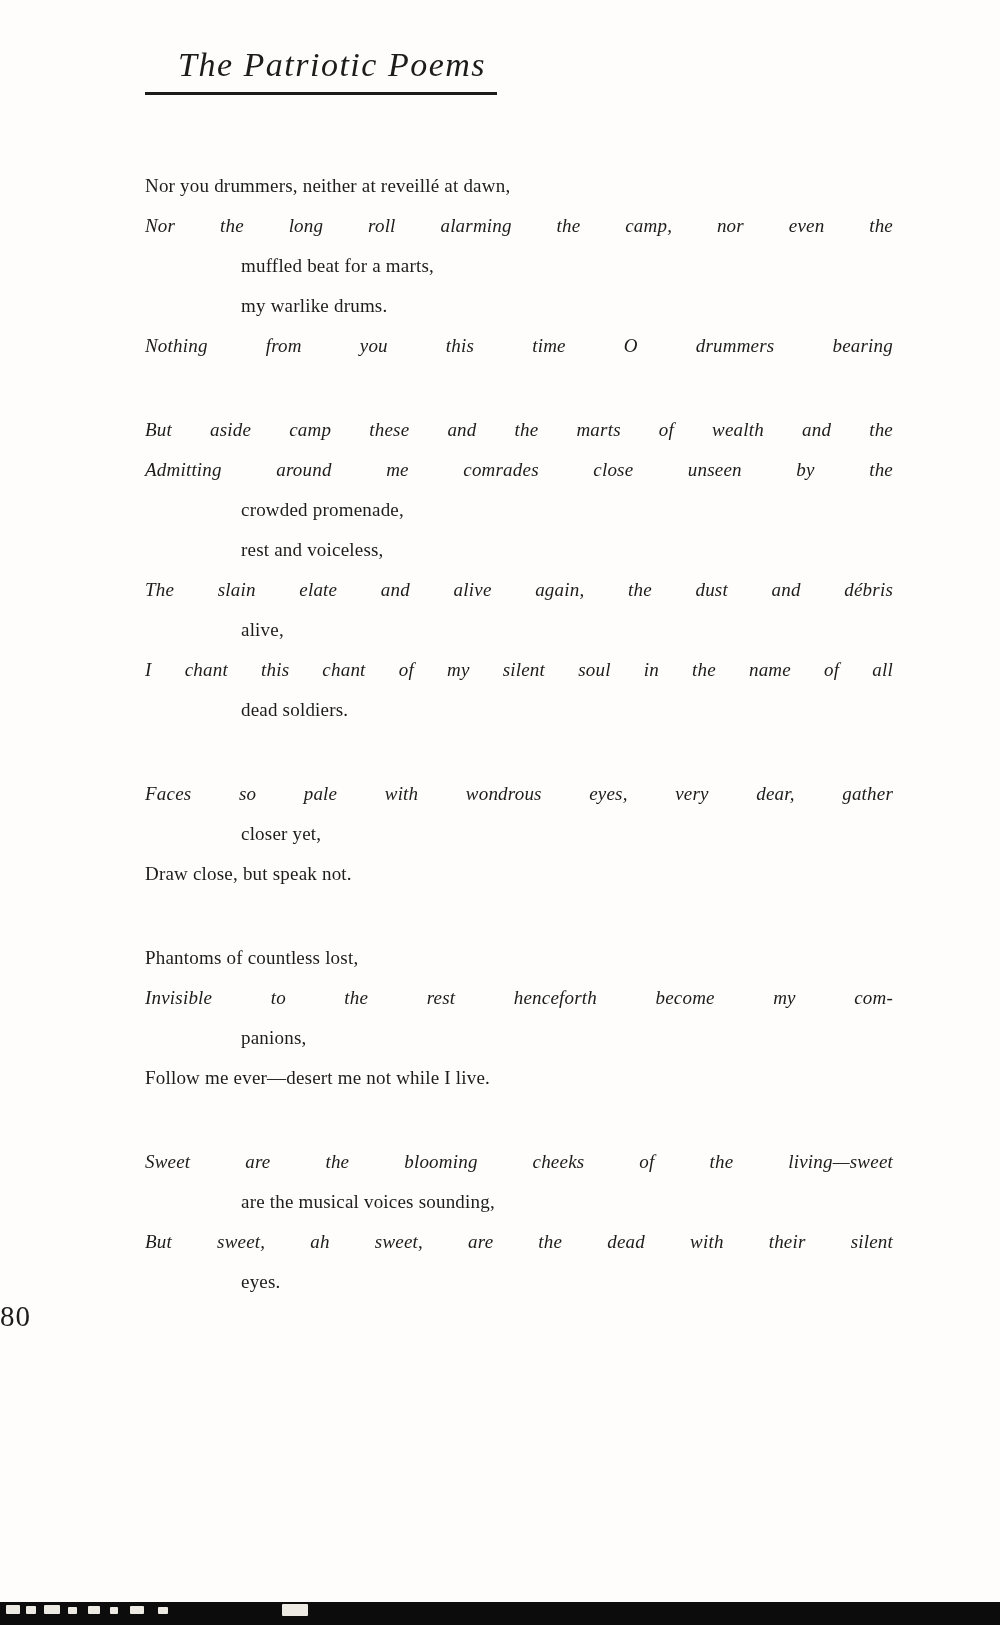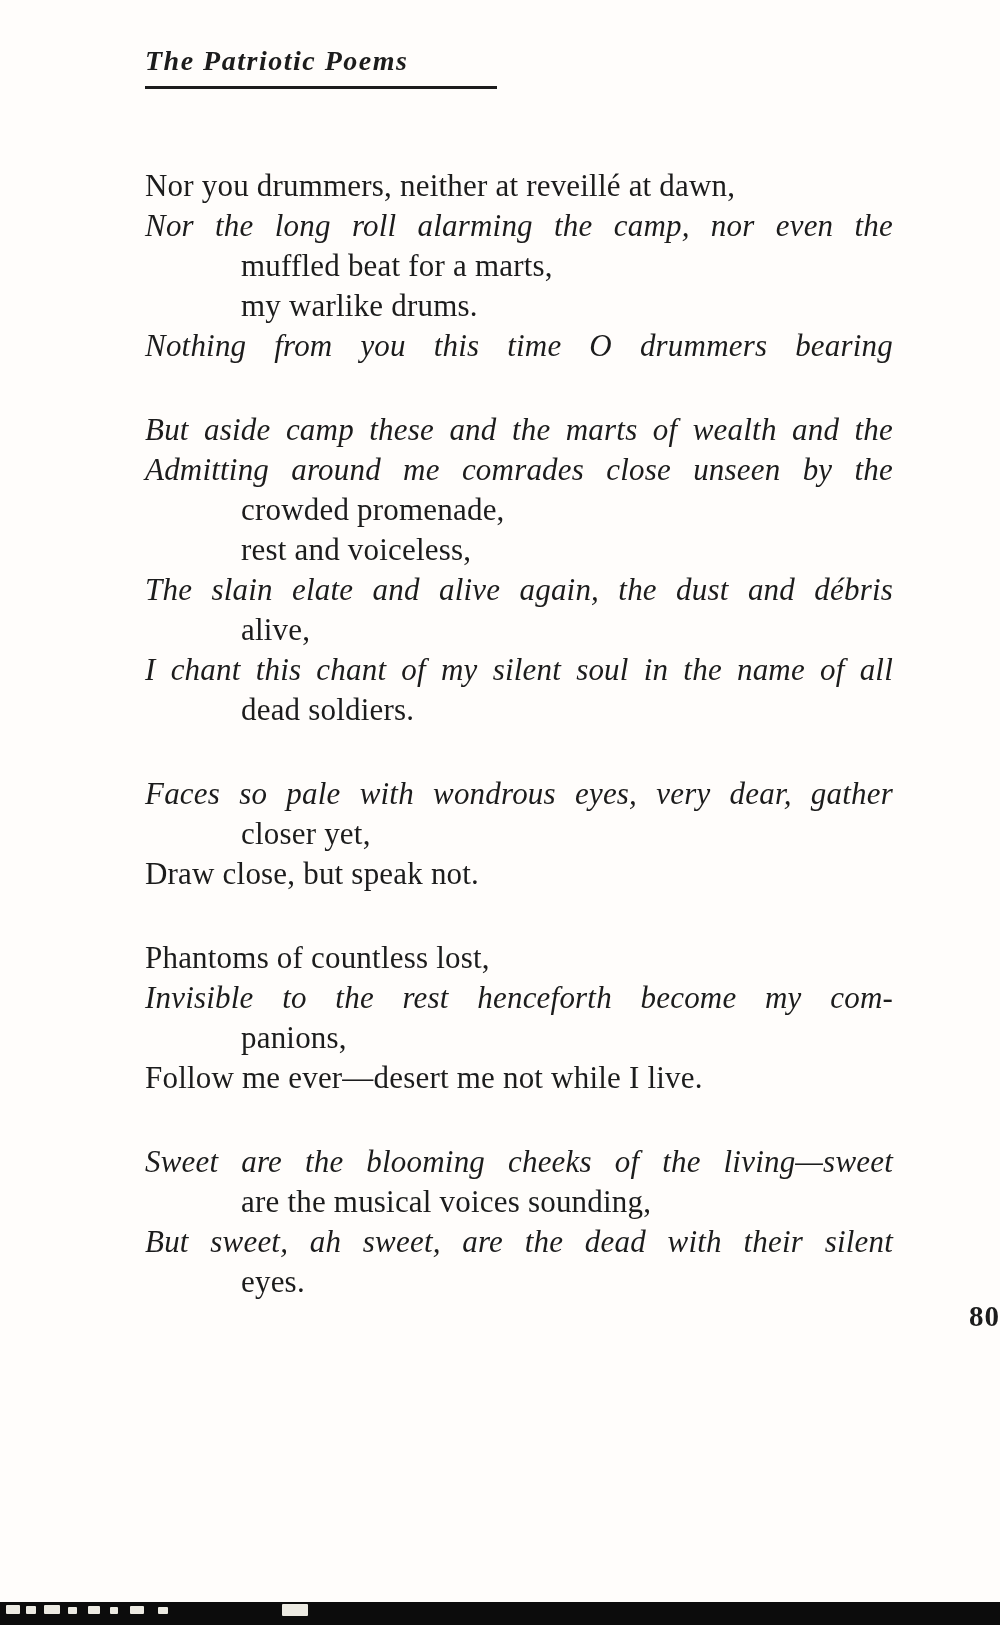--- a/index.html
+++ b/index.html
@@ -15,58 +15,58 @@
     position: absolute;
     inset: 0;
   }
   .running-header {
     position: absolute;
     left: 145px;
     top: 46px;
   }
   .running-header .header-text {
     font-style: italic;
-    font-weight: 700;
-    font-size: 28px;
+    font-weight: 400;
+    font-size: 34px;
     letter-spacing: 1.5px;
     line-height: 1.1;
     color: var(--ink, #1c1c1c);
+    margin-left: 33px;
   }
   .running-header .header-rule {
     margin-top: 9px;
     height: 3px;
     width: 352px;
     background: var(--ink, #1c1c1c);
   }
   .poem {
     position: absolute;
     left: 145px;
     top: 166px;
     width: 748px;
-    font-size: 31px;
+    font-size: 19px;
     line-height: 40px;
     letter-spacing: 0.2px;
   }
   .stanza { margin-bottom: 44px; }
   .line { white-space: normal; }
   .line.indent { padding-left: 96px; }
   .line.justify {
     text-align: justify;
     text-align-last: justify;
     font-style: italic;
   }
   .page-number {
     position: absolute;
     top: 1300px;
     left: 0;
     width: 100%;
-    text-align: right;
+    text-align: left;
     font-size: 29px;
     letter-spacing: 1px;
-    font-weight: bold;
   }
   .bottom-bar {
     position: absolute;
     left: 0;
     bottom: 0;
     width: 100%;
     height: 23px;
     background: var(--bar, #0c0c0c);
   }
   .bottom-bar .mark {

